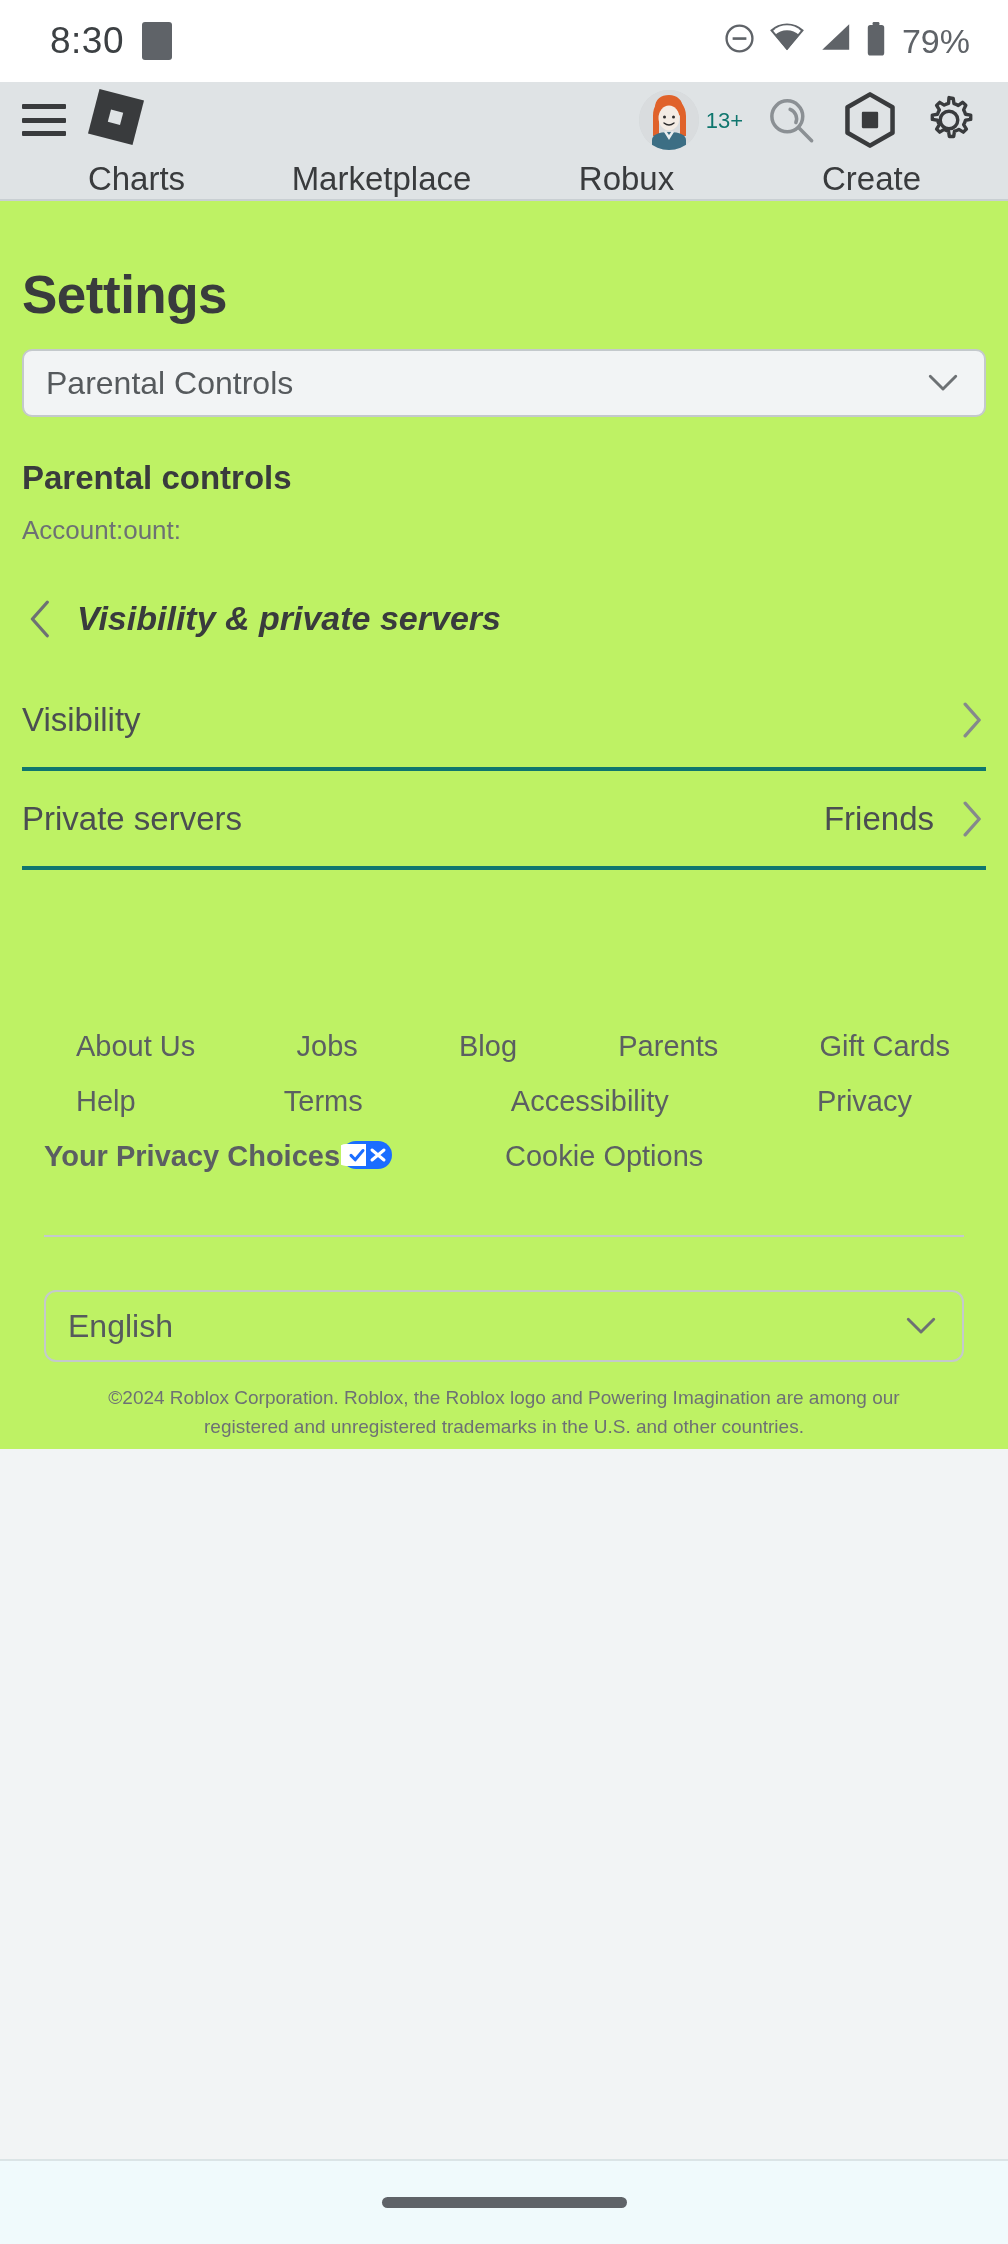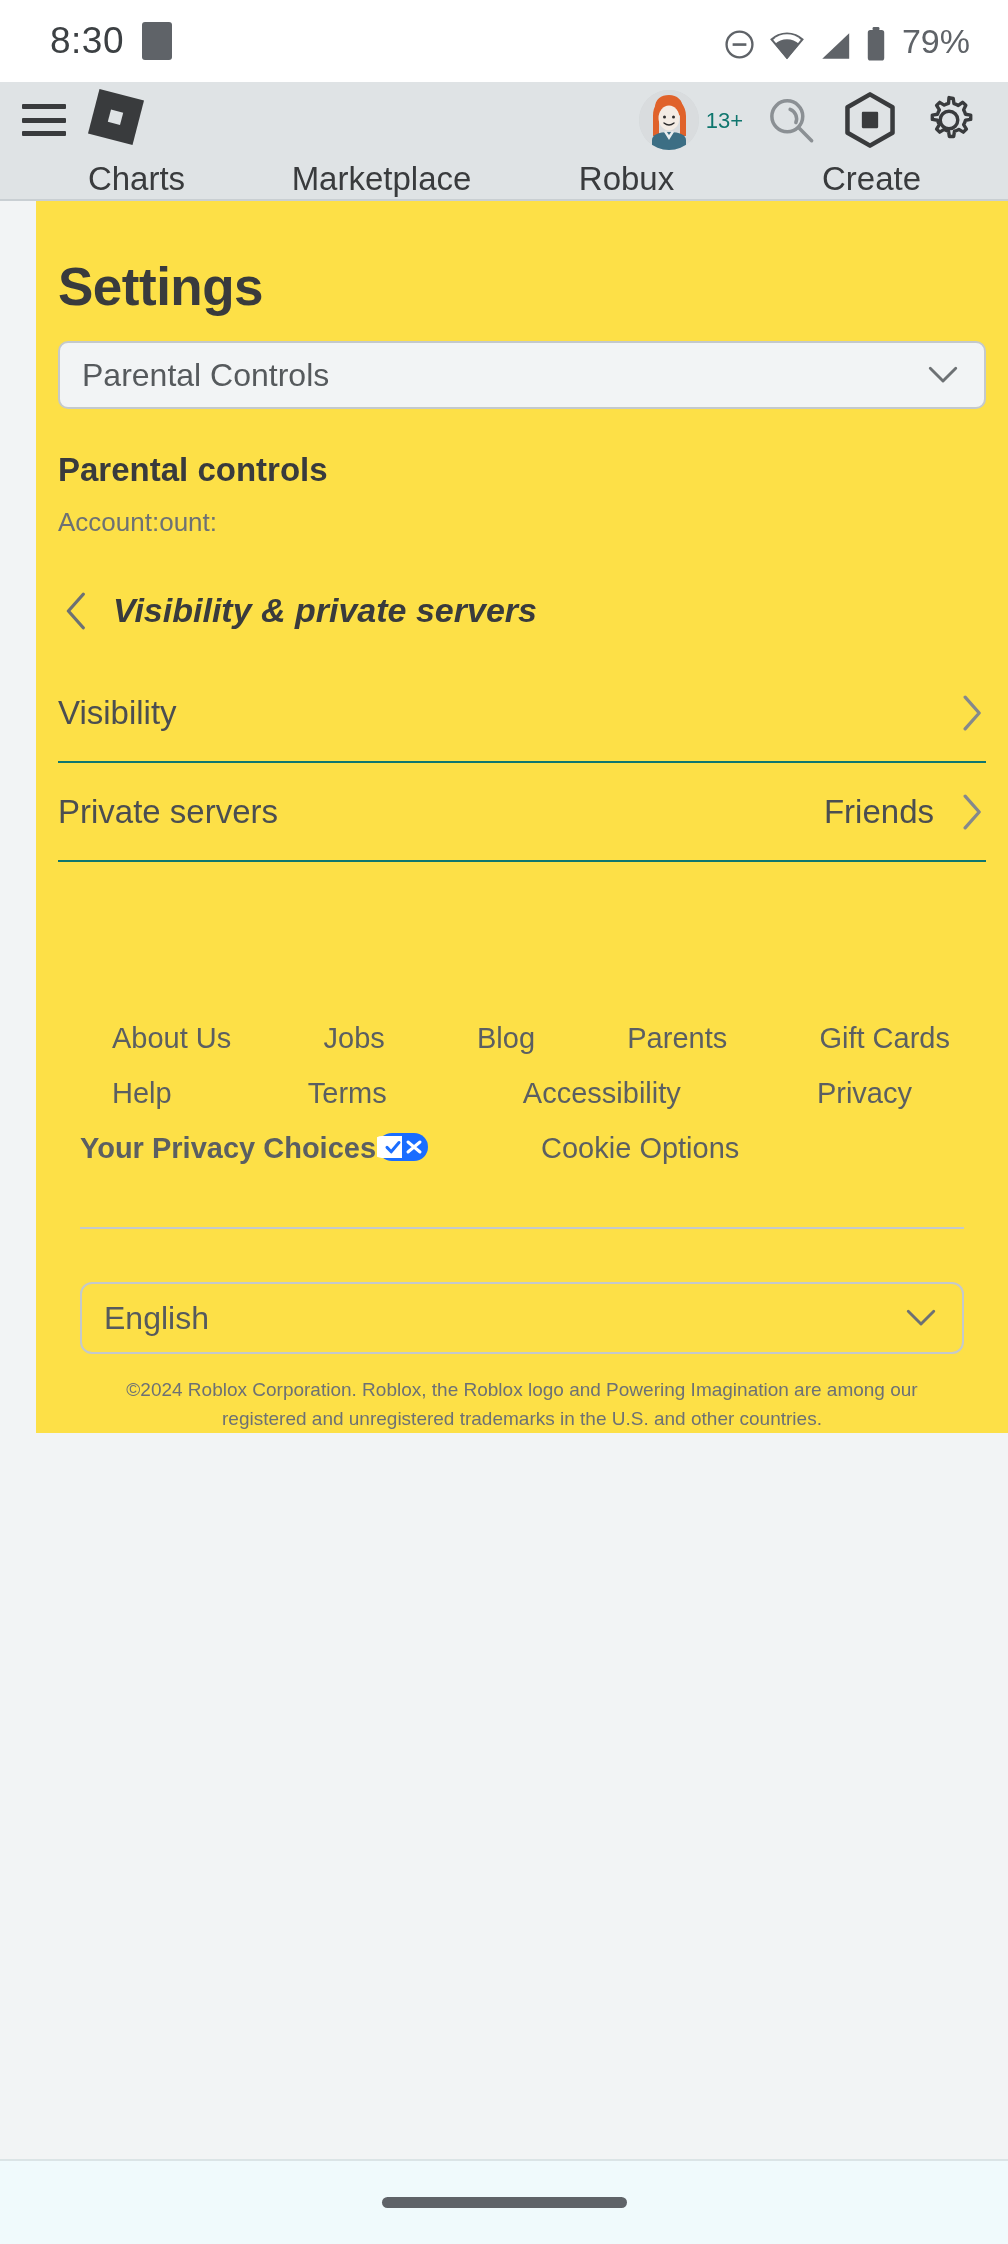--- a/index.html
+++ b/index.html
@@ -25,21 +25,21 @@
   .status-time {
     font-size: 37px;
     color: #3c4043;
     letter-spacing: 0.5px;
   }
   .status-app-box {
     width: 30px; height: 38px;
     background: #5f6368;
     border-radius: 3px;
   }
-  .status-right { display: flex; align-items: flex-end; gap: 13px; }
+  .status-right { display: flex; align-items: flex-start; gap: 13px; }
   .icon-dnd { width: 33px; height: 33px; }
   .icon-wifi { width: 36px; height: 30px; }
   .icon-signal { width: 34px; height: 30px; }
   .icon-battery { width: 22px; height: 34px; }
   .battery-pct {
     font-size: 34px;
     color: #5f6368;
     margin-left: 2px;
   }
 
@@ -98,23 +98,22 @@
   }
   .nav-tab {
     flex: 1;
     text-align: center;
     font-size: 33px;
     color: #393b3d;
   }
 
   
   .page {
-    padding: 0 22px;
-    background: #fde047;
-    margin-left: 36px;
+    padding: 8px 22px;
+    background: #bef264;
   }
   .page-title {
     font-size: 53px;
     font-weight: bold;
     color: #393b3d;
     padding: 55px 0 24px 0;
     letter-spacing: -0.5px;
   }
 
   .select-box {
@@ -159,21 +158,21 @@
     color: #393b3d;
     font-style: italic;
   }
 
   .settings-list { margin-top: 34px; }
   .list-row {
     display: flex;
     align-items: center;
     justify-content: space-between;
     height: 99px;
-    border-bottom: 2px solid #0f766e;
+    border-bottom: 4px solid #0f766e;
     padding: 0 4px 0 0;
   }
   .row-label {
     font-size: 33px;
     color: #4b4e51;
   }
   .row-right { display: flex; align-items: center; gap: 28px; }
   .row-value { font-size: 33px; color: #4b4e51; }
   .chev-right { width: 20px; height: 36px; }
 

